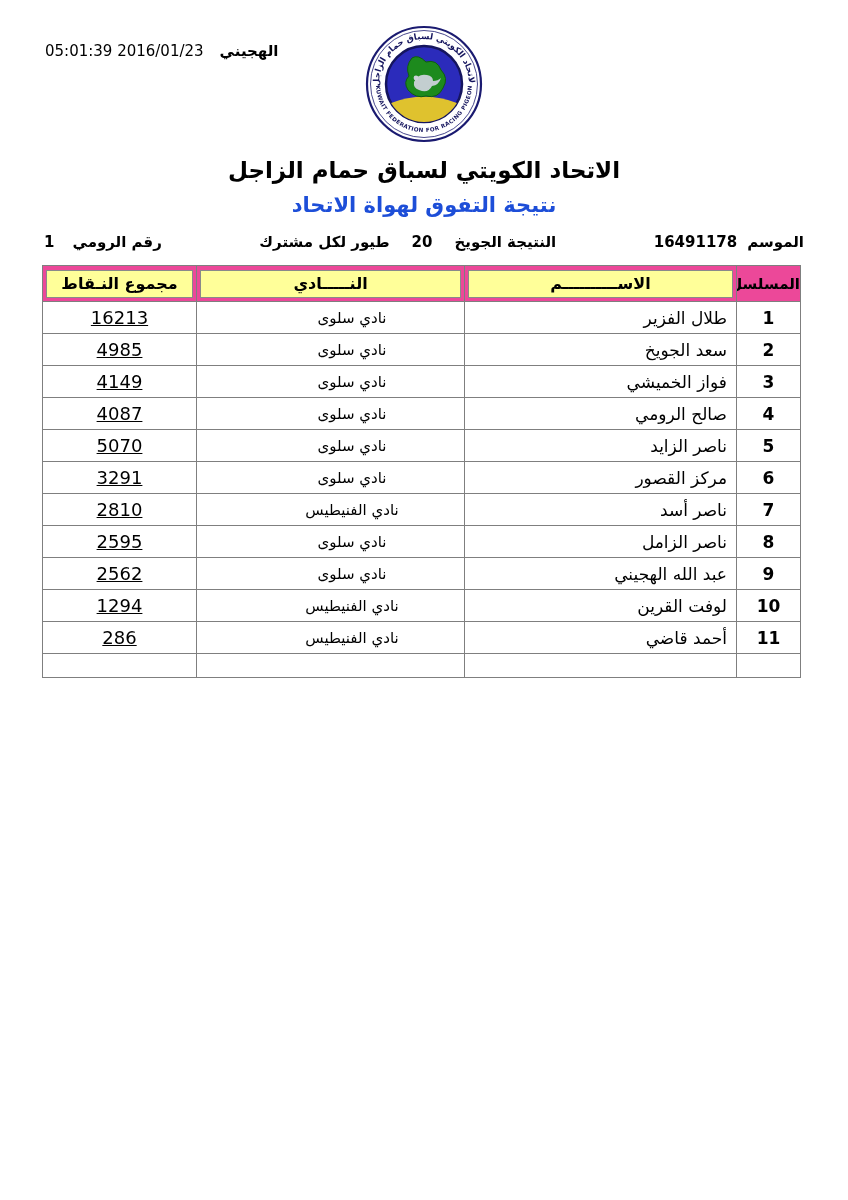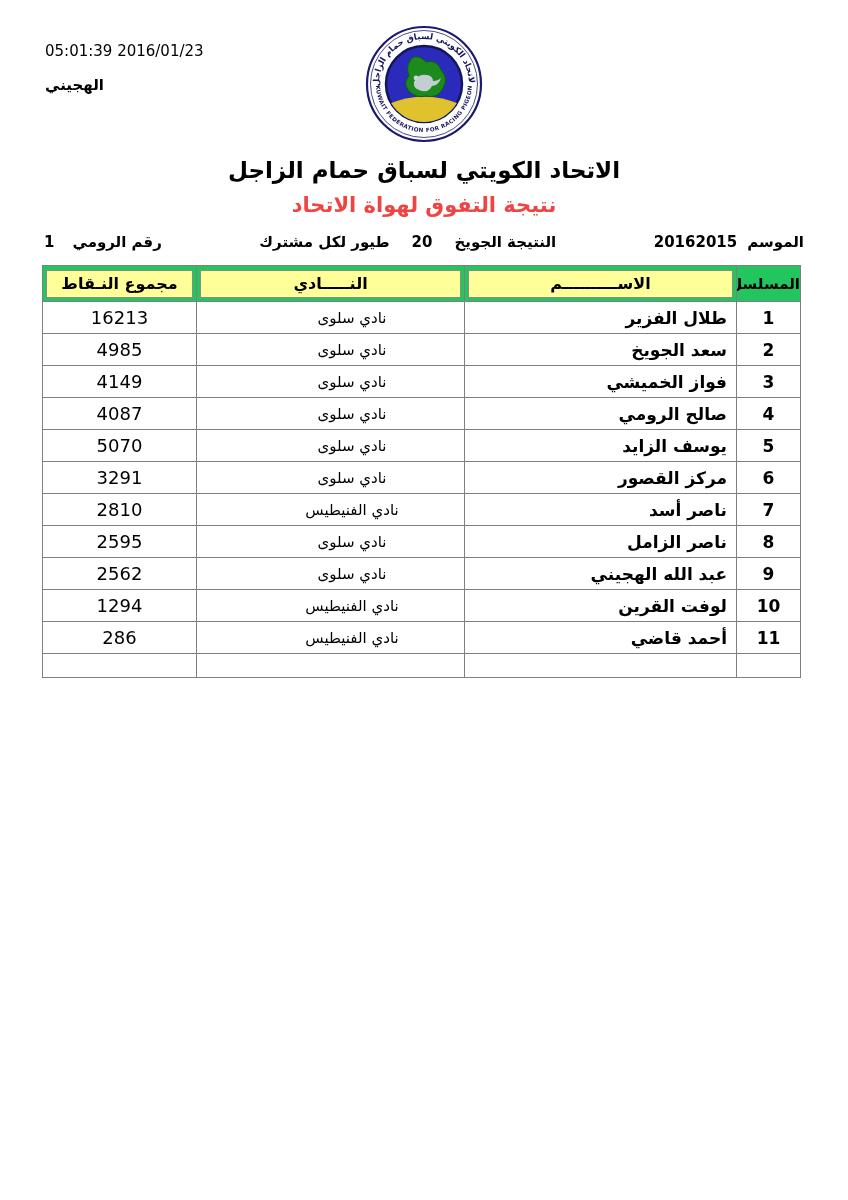--- a/index.html
+++ b/index.html
@@ -17,21 +17,20 @@
   
   .date-line {
     position: absolute;
     top: 42px;
     left: 45px;
     display: flex;
     align-items: baseline;
     gap: 16px;
     font-size: 15px;
     color: #000;
-    flex-direction: column;
   }
   .date-value { direction: ltr; unicode-bidi: embed; }
   .date-label { font-weight: bold; }
 
   
   .logo {
     position: absolute;
     top: 24px;
     left: 364px;
     width: 120px;
@@ -50,21 +49,21 @@
     color: #000;
     direction: rtl;
   }
   .subtitle {
     position: absolute;
     top: 193px;
     left: 0; right: 0;
     text-align: center;
     font-size: 21px;
     font-weight: bold;
-    color: #ef4444;
+    color: #1d4ed8;
     direction: rtl;
   }
 
   
   .meta-row {
     position: absolute;
     top: 233px;
     left: 44px;
     right: 44px;
     display: flex;
@@ -94,39 +93,39 @@
   .results-table th, .results-table td {
     border: 1px solid #7f7f7f;
     padding: 0;
     overflow: hidden;
   }
   .col-serial { width: 64px; }
   .col-name   { width: 272px; }
   .col-club   { width: 268px; }
   .col-points { width: 154px; }
 
-  .results-table thead th { height: 36px; background: #22c55e; vertical-align: middle; }
+  .results-table thead th { height: 36px; background: #ec4899; vertical-align: middle; }
   th.h-serial { font-size: 15px; font-weight: bold; text-align: center; }
   .hdr-box {
     margin: 3px;
     height: 28px;
     border: 1px solid #8a8a8a;
     background: #ffff99;
     display: flex;
     align-items: center;
     justify-content: center;
     font-size: 16px;
     font-weight: bold;
   }
 
   .results-table tbody td { height: 32px; vertical-align: middle; }
   td.cell-serial { text-align: center; font-weight: bold; font-size: 17px; }
-  td.cell-name   { text-align: right; padding-right: 9px; font-weight: bold; font-size: 17px; margin-top: 19px; }
+  td.cell-name   { text-align: right; padding-right: 9px; font-weight: normal; font-size: 17px; margin-top: 19px; }
   td.cell-club   { text-align: center; font-size: 15px; padding-left: 43px; }
-  td.cell-points { text-align: center; font-size: 18px; direction: ltr; }
+  td.cell-points { text-align: center; font-size: 18px; direction: ltr; text-decoration: underline; }
   tr.empty-row td { height: 24px; }
 </style>
 </head>
 <body>
 
 <div class="page">
 
   <div class="date-line">
     <span class="date-value">05:01:39 2016/01/23</span>
     <span class="date-label">الهجيني</span>
@@ -151,21 +150,21 @@
       </text>
     </svg>
   </div>
 
   <div class="title">الاتحاد الكويتي لسباق حمام الزاجل</div>
   <div class="subtitle">نتيجة التفوق لهواة الاتحاد</div>
 
   <div class="meta-row">
     <div class="meta-group meta-season">
       <span>الموسم</span>
-      <span class="num">20162015</span>
+      <span class="num">16491178</span>
     </div>
     <div class="meta-group meta-result">
       <span>النتيجة الجويخ</span>
       <span class="num">20</span>
       <span>طيور لكل مشترك</span>
     </div>
     <div class="meta-group meta-page">
       <span>رقم الرومي</span>
       <span class="num">1</span>
     </div>
@@ -212,21 +211,21 @@
           <td class="cell-points">4149</td>
         </tr>
         <tr>
           <td class="cell-serial">4</td>
           <td class="cell-name">صالح الرومي</td>
           <td class="cell-club">نادي سلوى</td>
           <td class="cell-points">4087</td>
         </tr>
         <tr>
           <td class="cell-serial">5</td>
-          <td class="cell-name">يوسف الزايد</td>
+          <td class="cell-name">ناصر الزايد</td>
           <td class="cell-club">نادي سلوى</td>
           <td class="cell-points">5070</td>
         </tr>
         <tr>
           <td class="cell-serial">6</td>
           <td class="cell-name">مركز القصور</td>
           <td class="cell-club">نادي سلوى</td>
           <td class="cell-points">3291</td>
         </tr>
         <tr>

